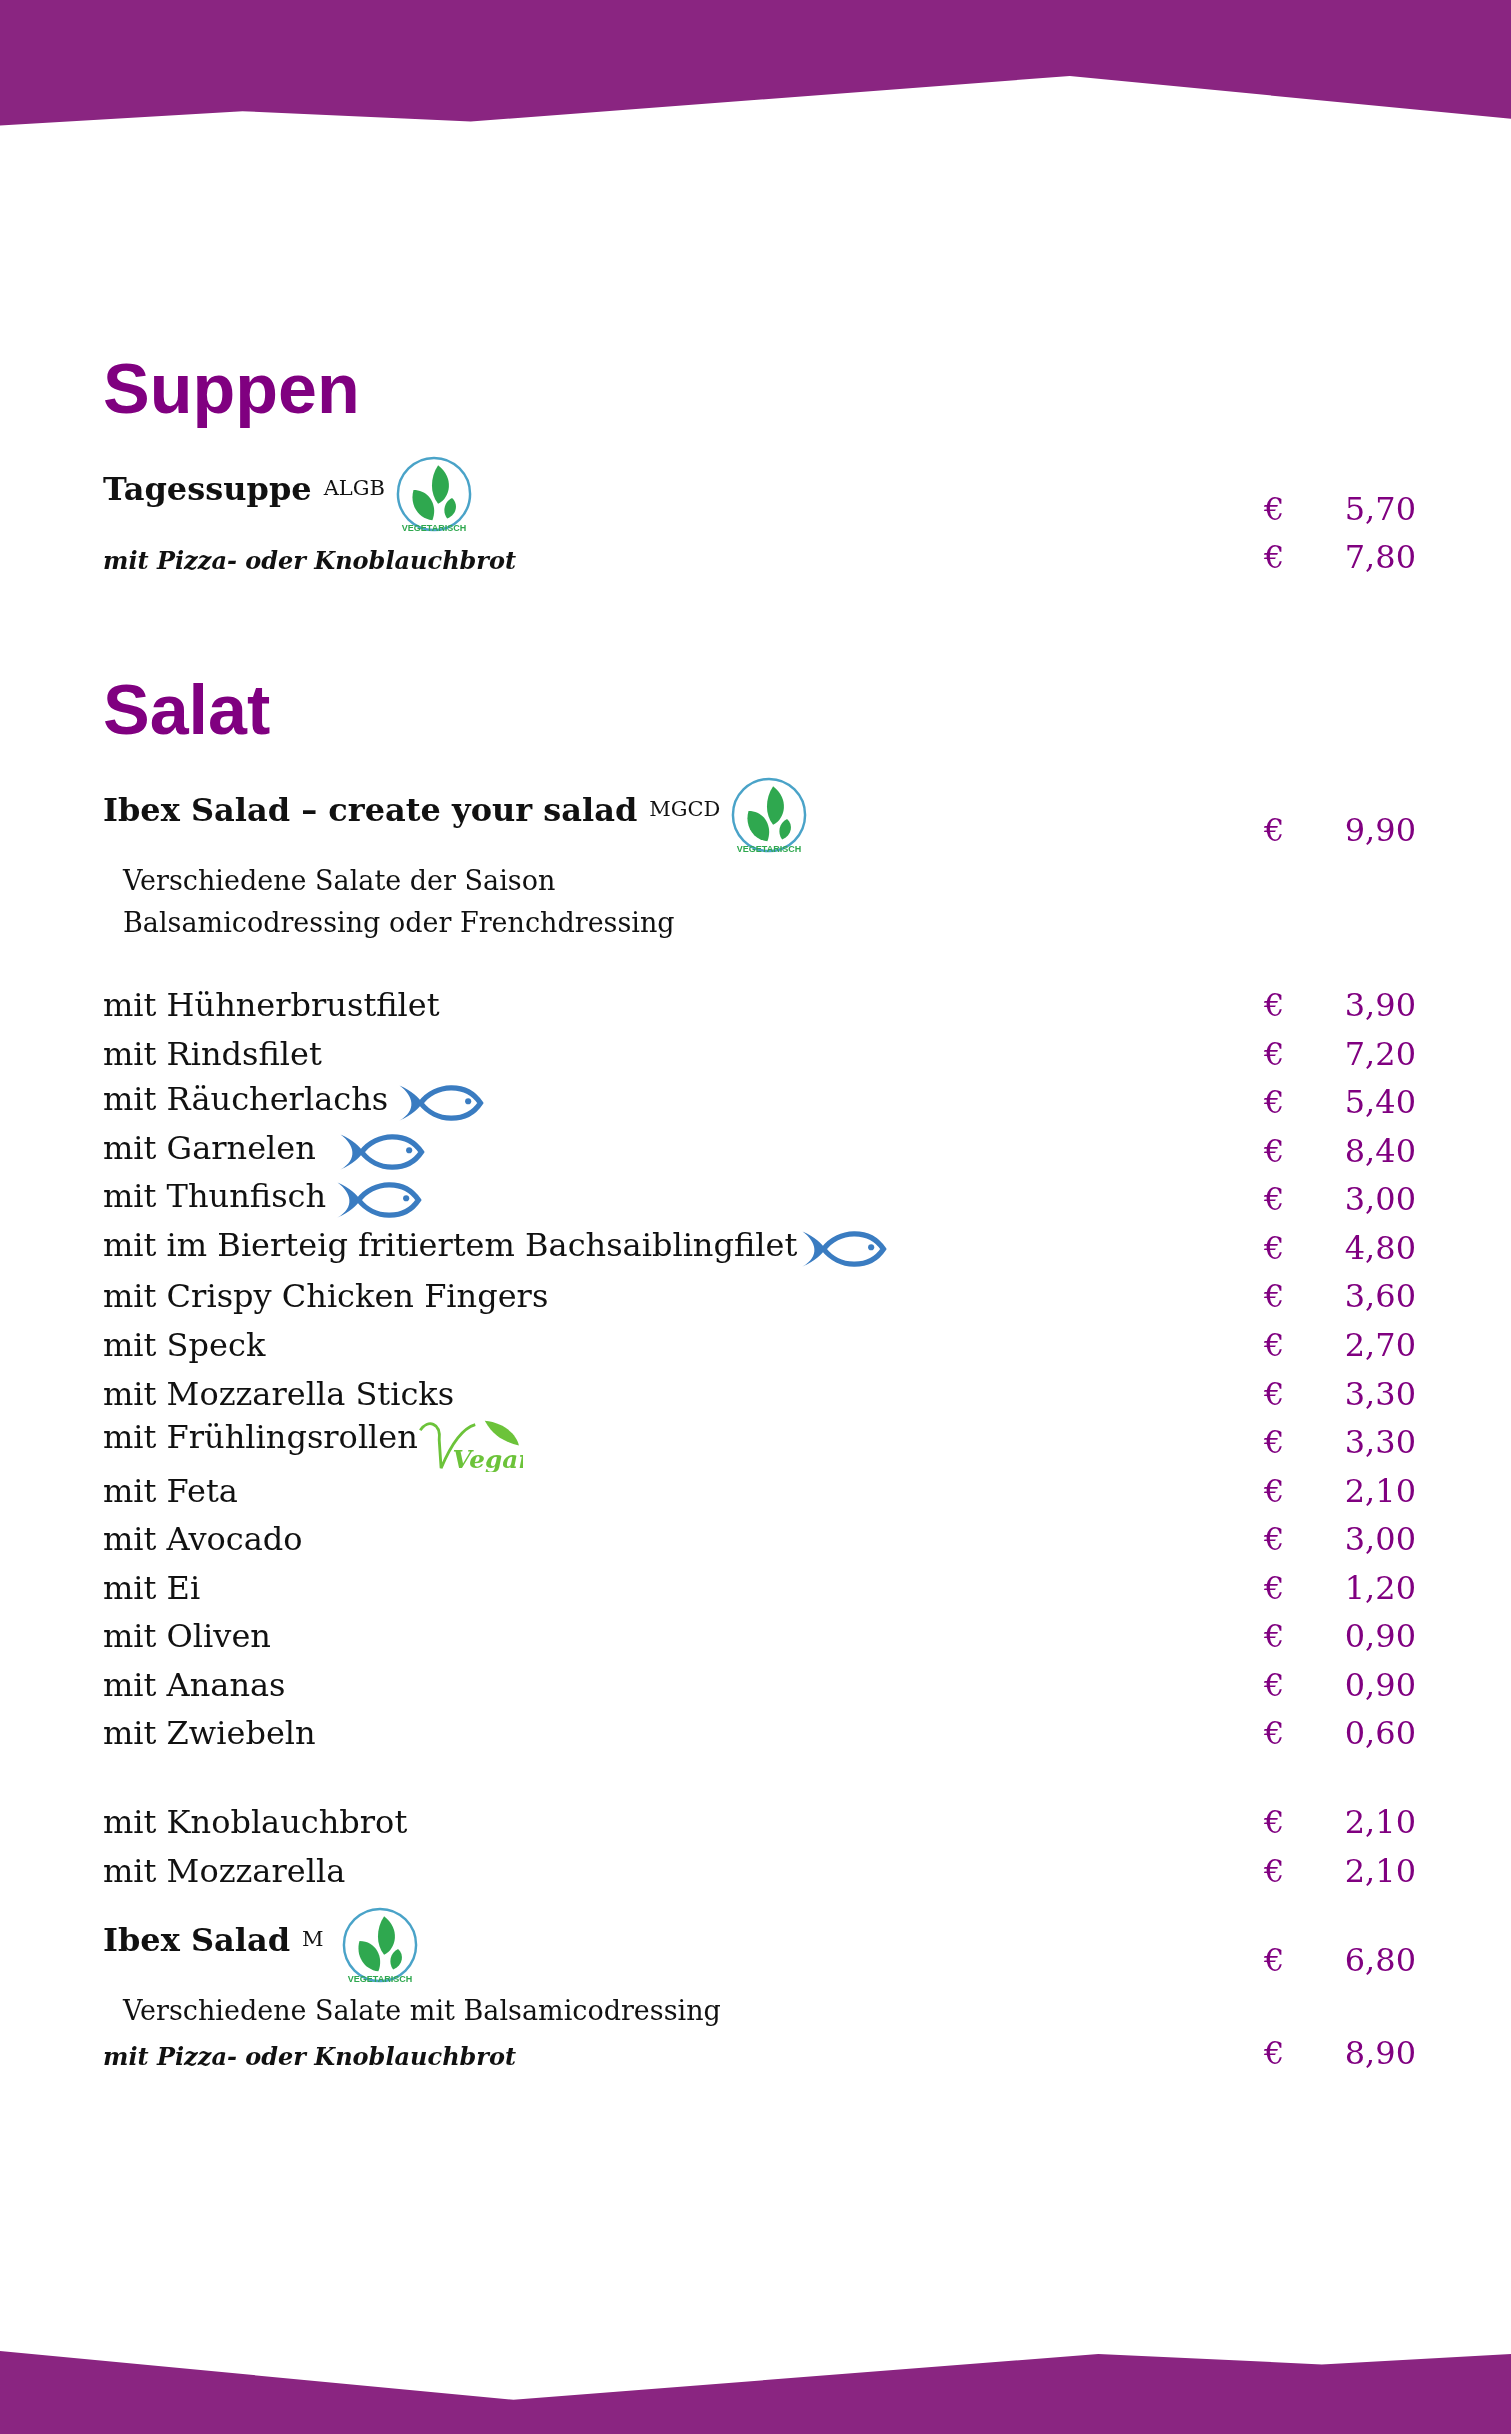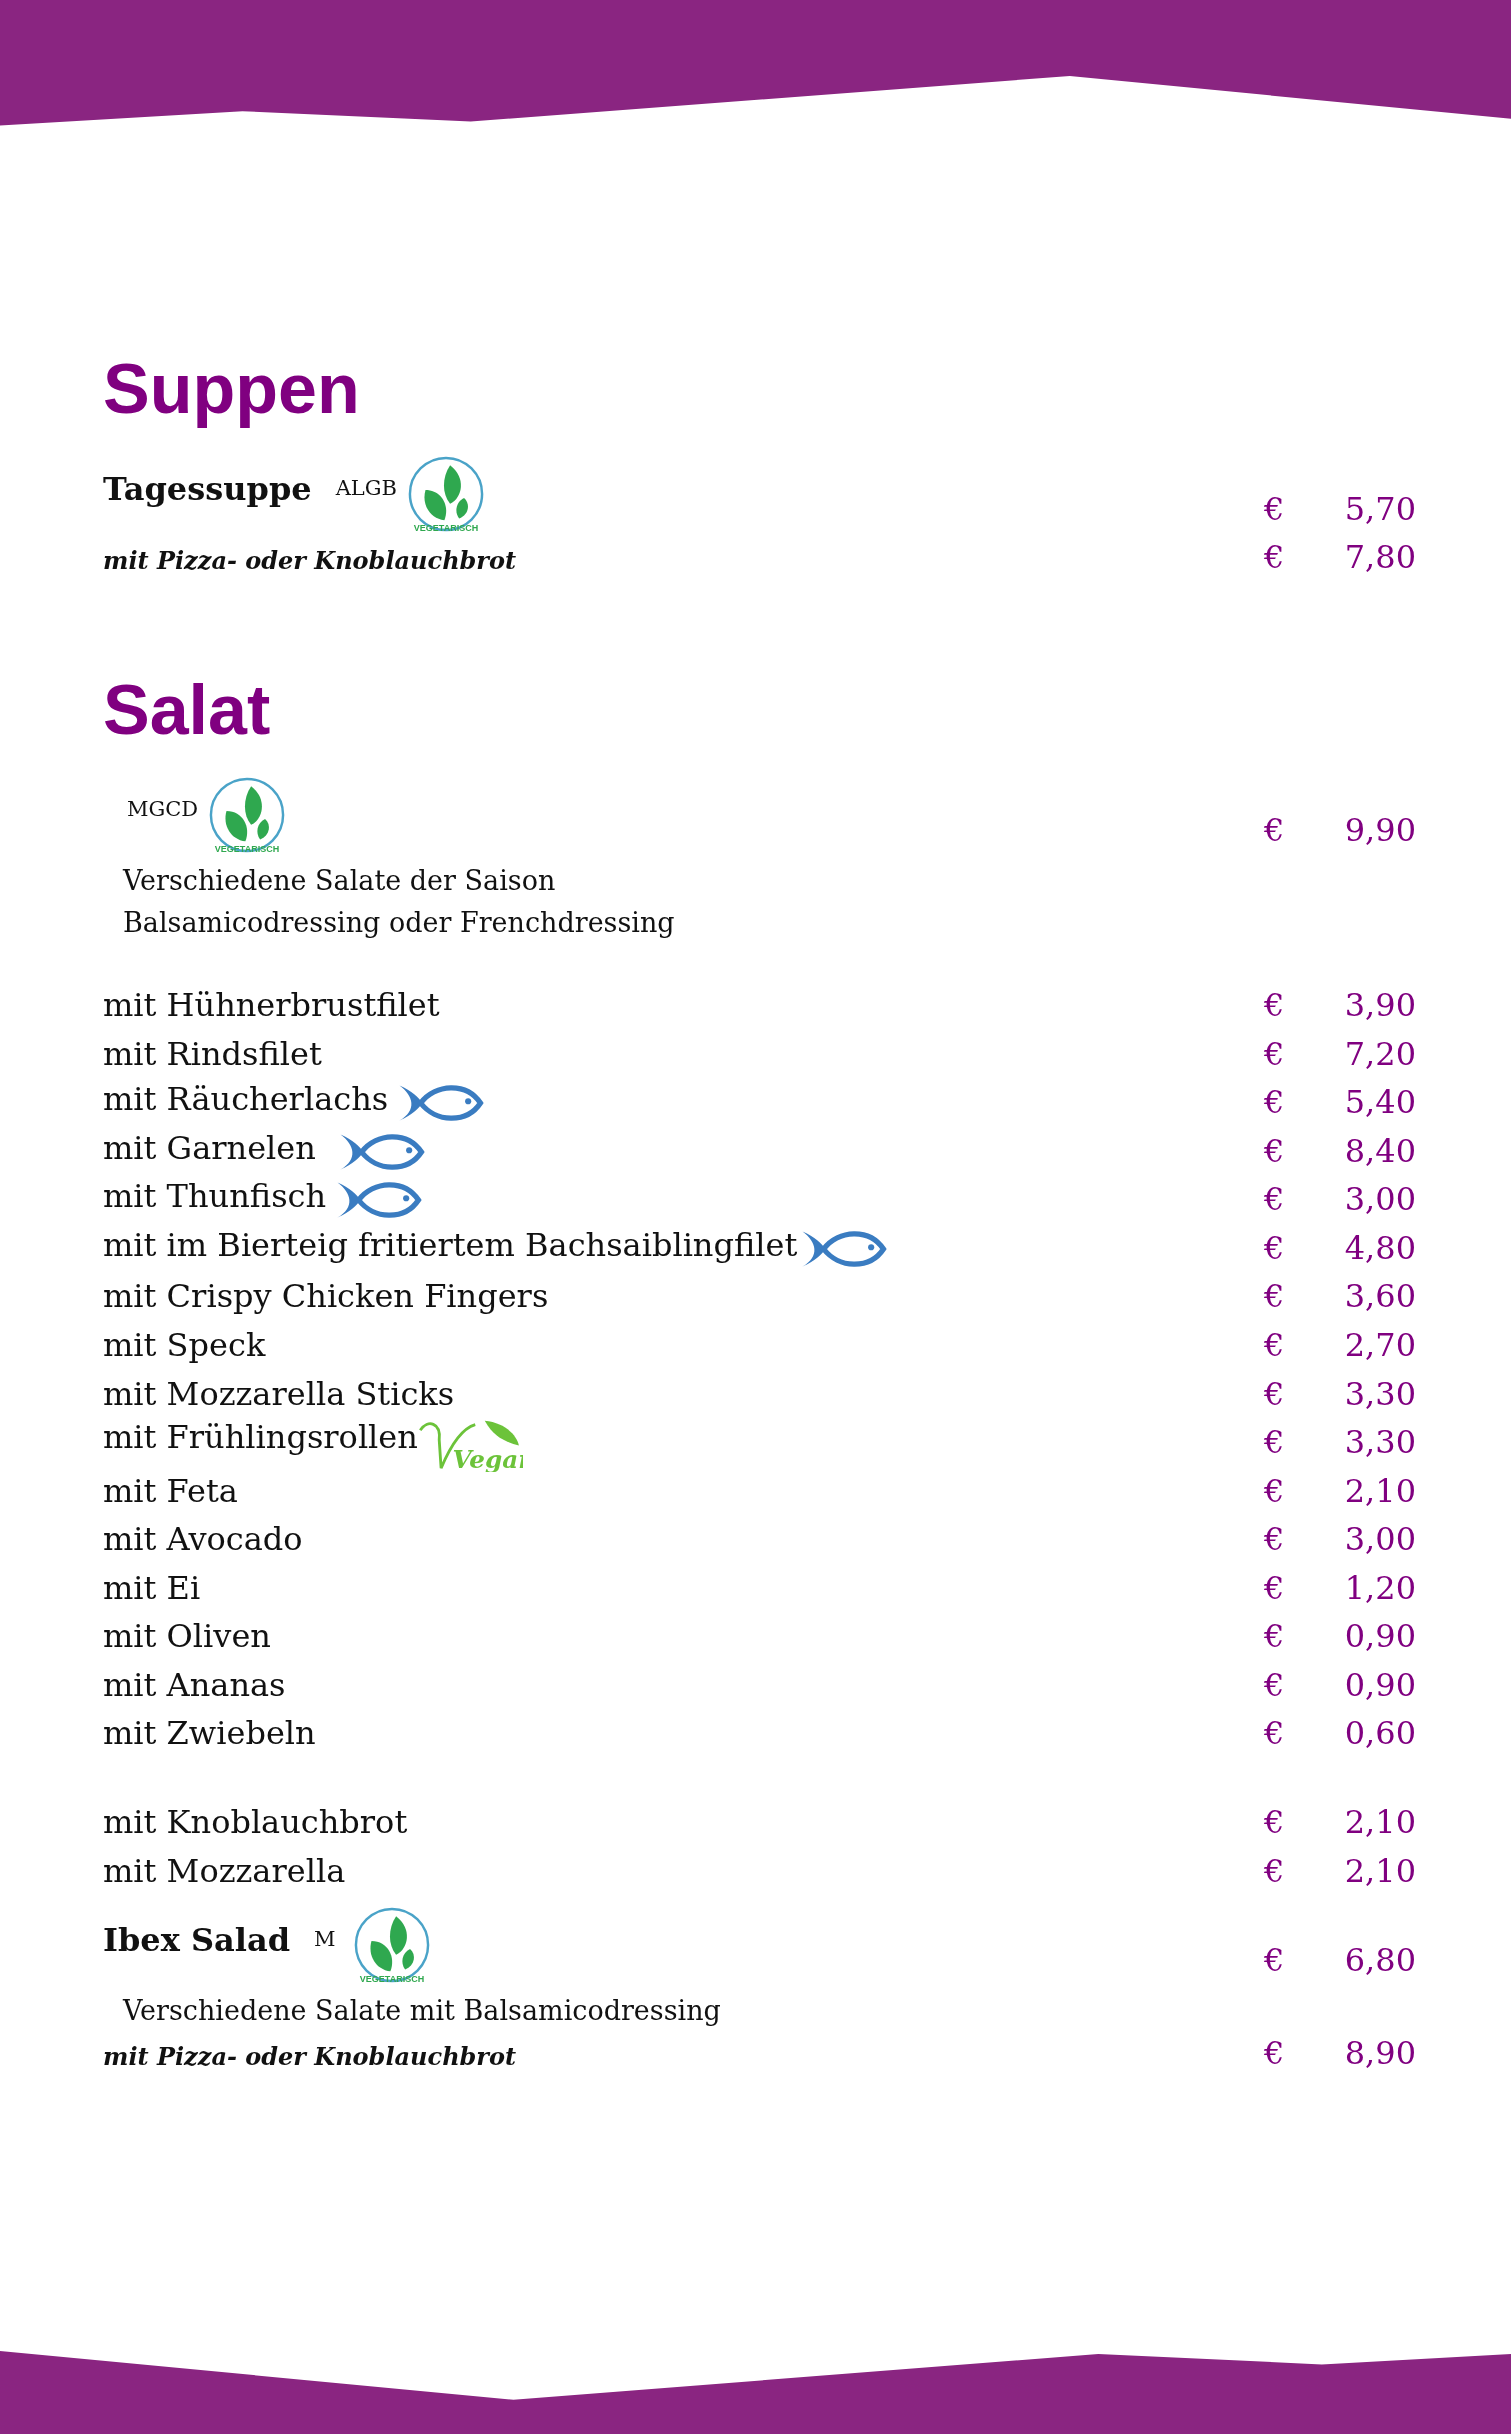--- a/index.html
+++ b/index.html
@@ -21,21 +21,21 @@
       font-size: 70px; color: #800080; line-height: 1; margin: 0;
     }
     .row { position: absolute; left: 0; width: 1313px; height: 44px; }
     .label {
       position: absolute; left: 0; bottom: 5.7px; white-space: nowrap;
       font-size: 32px; line-height: 1; display: flex; align-items: center;
     }
     .label.bold { font-weight: bold; font-size: 32px; }
     .label.small-bold { font-weight: bold; font-size: 24px; font-style: italic; }
     .label.desc { font-size: 27px; margin-left: 20px; }
-    .allergen { font-weight: normal; font-size: 21px; margin-left: 24px; padding-bottom: 1.9px; }
+    .allergen { font-weight: normal; font-size: 21px; margin-left: 12px; padding-bottom: 1.9px; }
     .price {
       position: absolute; right: 0; bottom: 5.7px; width: 152px;
       color: #800080; font-size: 32px; line-height: 1;
       display: flex; justify-content: space-between;
     }
     .price .cur { display: inline-block; width: 28.5px; }
     .price .amt { display: inline-block; text-align: center; }
     .icon { display: inline-block; margin-left: 7.6px; }
     .veg-icon { width: 82px; height: 82px; margin-bottom: -9.5px; }
     .fish-icon { width: 88px; height: 46px; margin-bottom: -7.6px; }
@@ -77,20 +77,21 @@
     <div class="price">
       <span class="cur">€</span>
       <span class="amt">7,80</span>
     </div>
   </div>
 
   <h1 class="section-title" style="top:675px">Salat</h1>
 
   <div class="row" style="top:808px">
     <div class="label bold">
+      <span>Ibex Salad – create your salad</span>
       <span class="allergen">MGCD</span>
       <svg class="icon veg-icon" viewBox="0 0 100 100" style="font-size:34px">
         <circle cx="50" cy="50" r="44" fill="none" stroke="#4aa3c8" stroke-width="3"></circle>
         <path d="M55 15 C75 30 70 55 55 62 C45 50 45 30 55 15Z" fill="#2fa84f"></path>
         <path d="M25 45 C45 45 55 65 48 82 C30 80 20 62 25 45Z" fill="#2fa84f"></path>
         <path d="M72 55 C80 62 78 75 66 80 C60 72 62 60 72 55Z" fill="#2fa84f"></path>
         <text x="50" y="95" font-size="11" text-anchor="middle" fill="#2fa84f" font-family="Liberation Sans, sans-serif">VEGETARISCH</text>
       </svg>
     </div>
     <div class="price">

